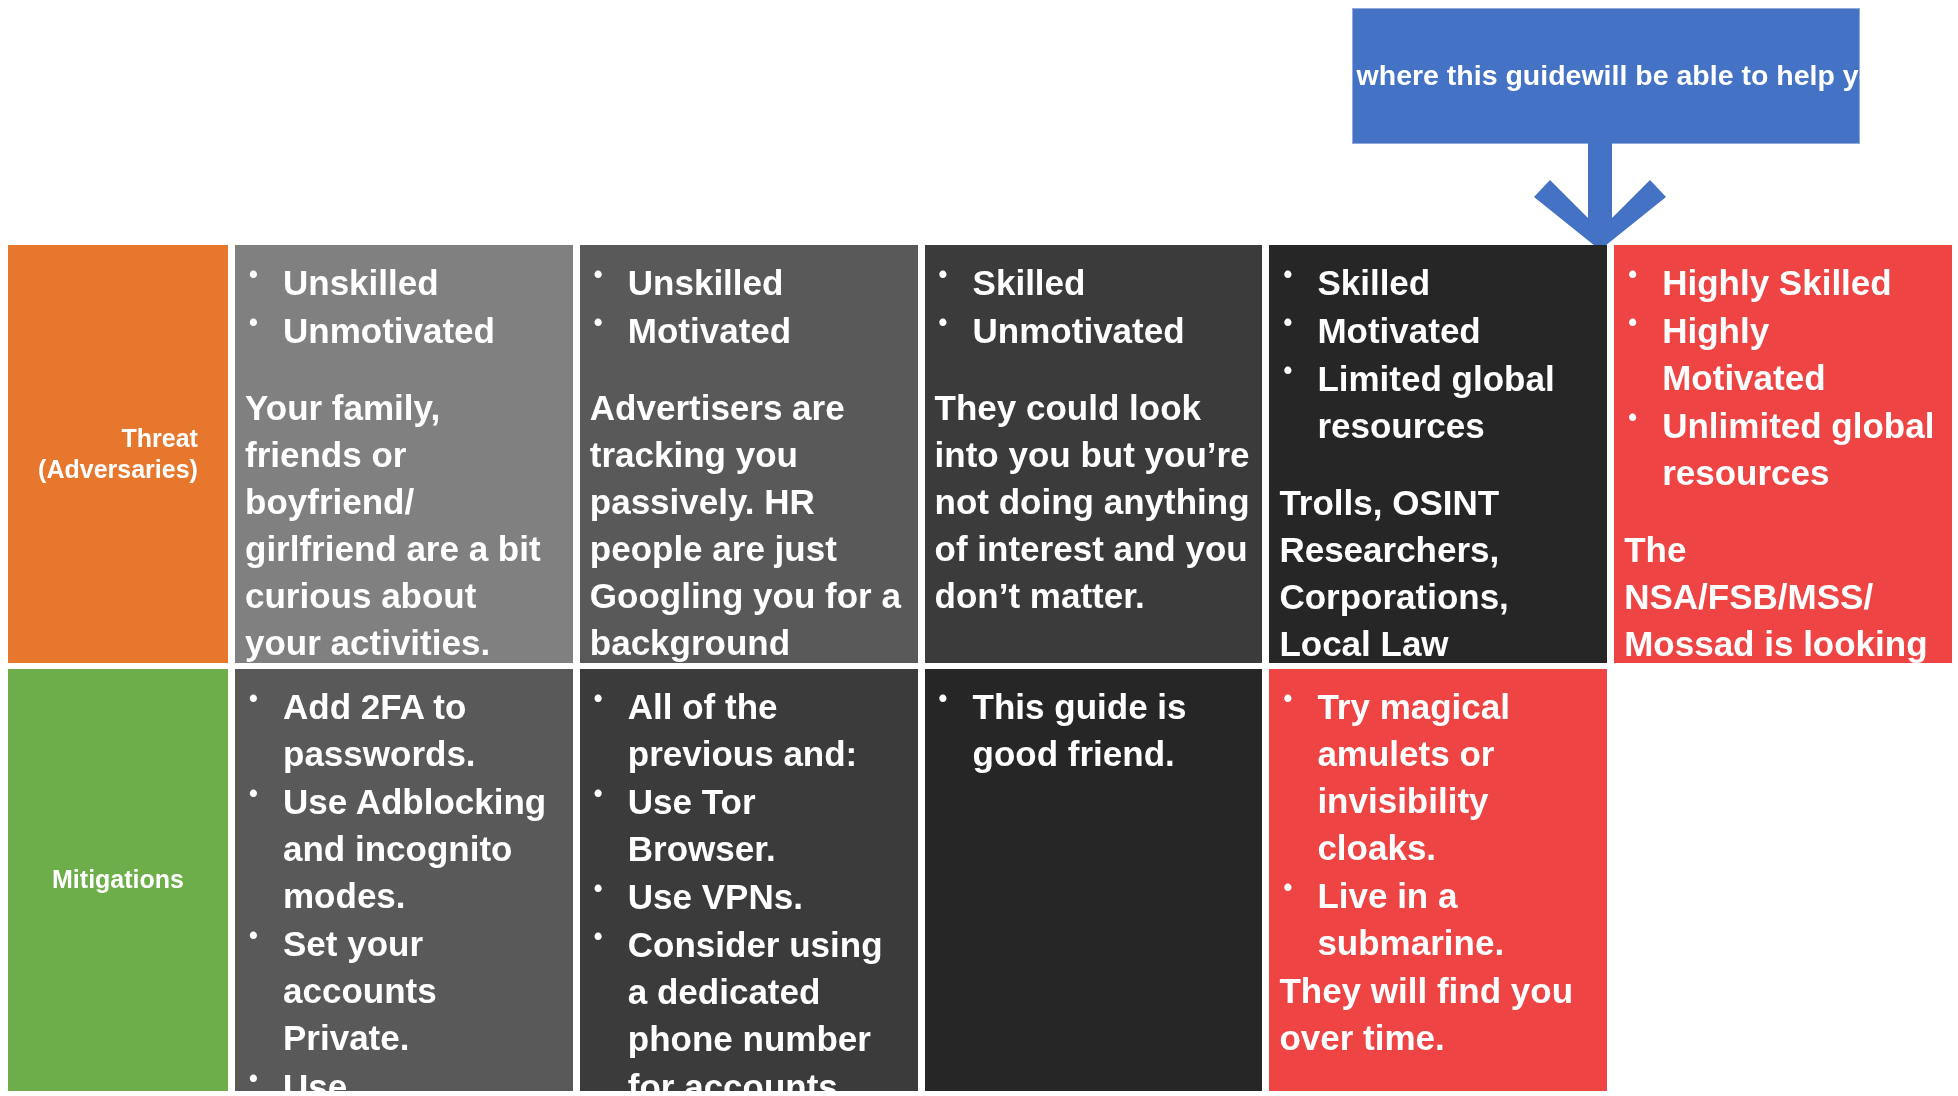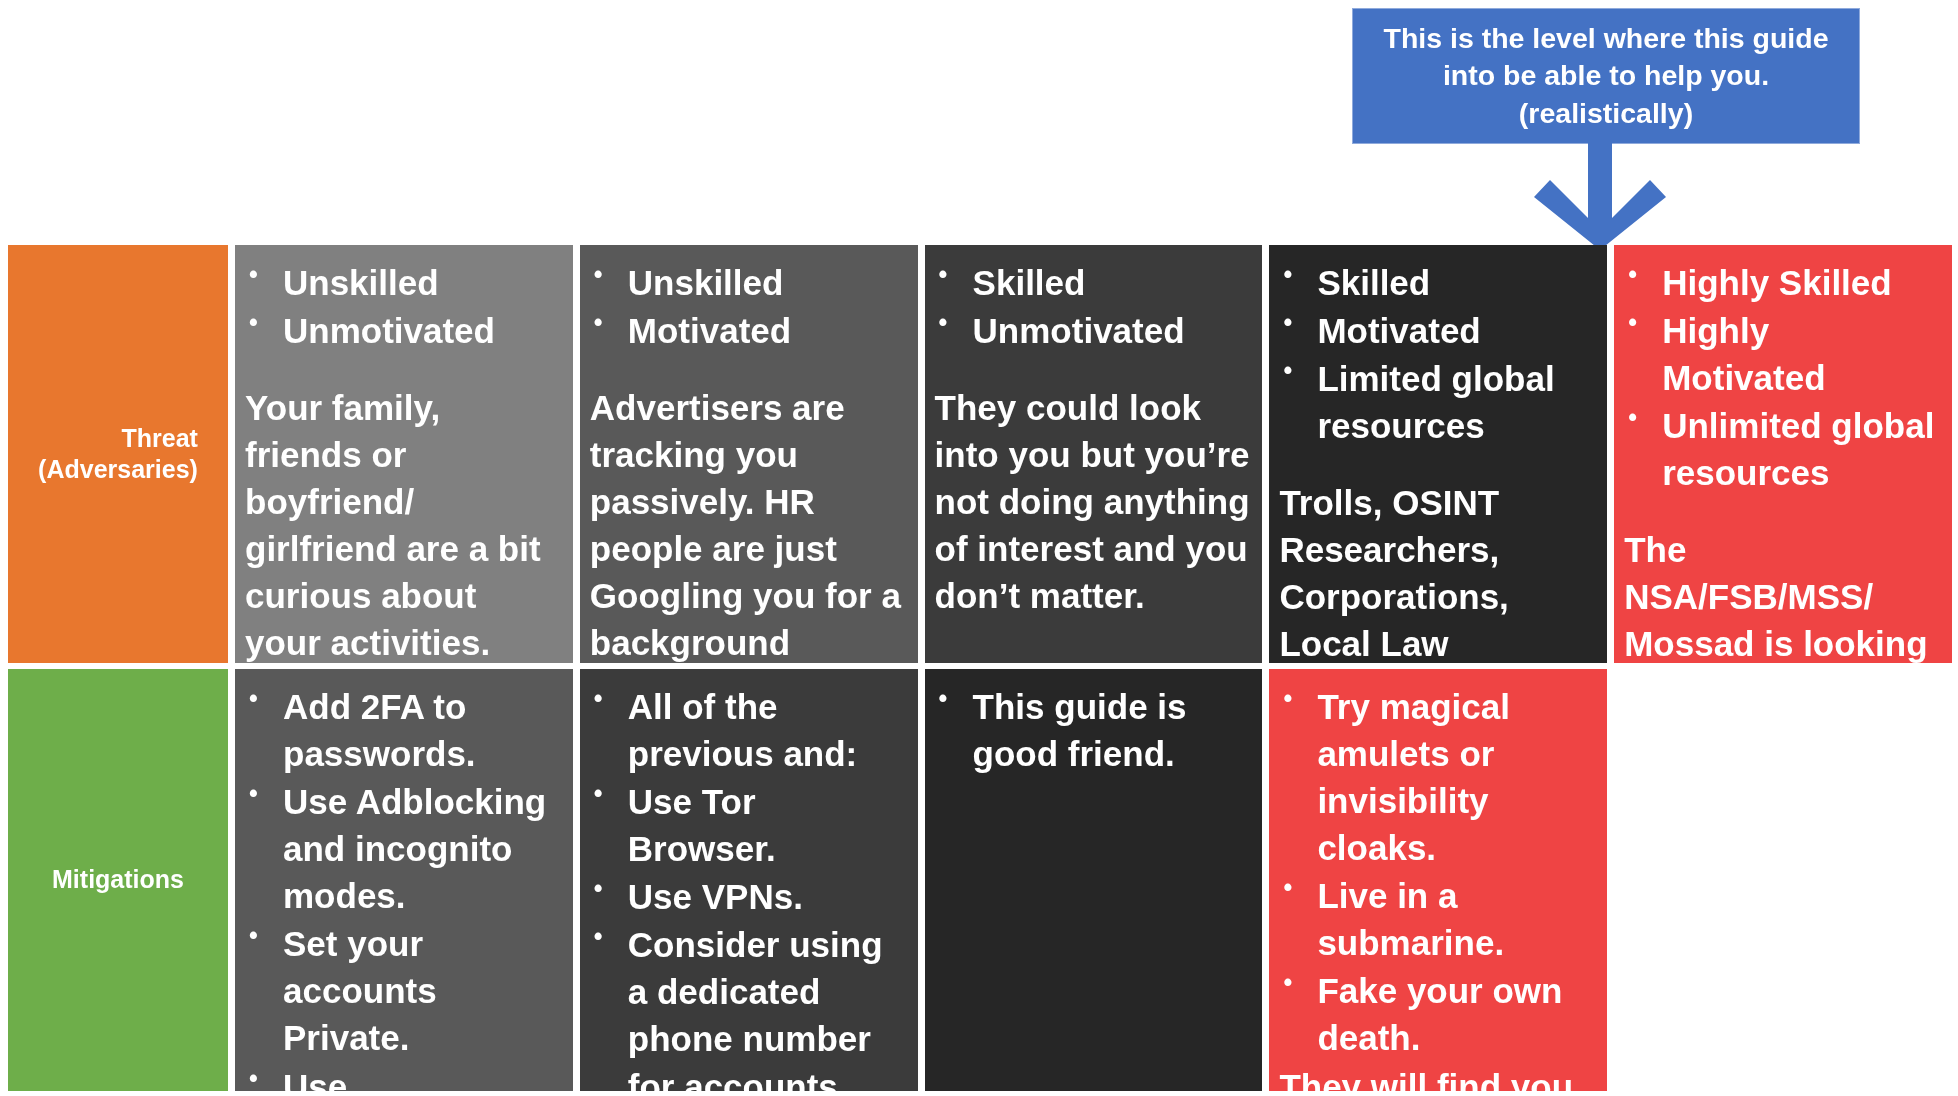--- a/index.html
+++ b/index.html
@@ -28,21 +28,21 @@
     height: 100%;
     box-sizing: border-box;
     background: #4472C4;
     border: 1px solid #8FAADC;
     color: #FFFFFF;
     font-weight: bold;
     font-size: 28.5px;
     line-height: 1.3;
     text-align: center;
     display: flex;
-    flex-direction: column;
+    flex-direction: row;
     align-items: center;
     justify-content: center;
     padding: 8px 10px;
   }
   #callout-box .cl-line { display: block; white-space: nowrap; }
 
   
   #arrow-wrap {
     position: absolute;
     left: 1534px;
@@ -126,21 +126,21 @@
   .content-cell .para.tight {
     margin-top: 0px;
   }
 </style>
 </head>
 <body>
 
 <div id="callout-wrap">
   <div id="callout-box">
     <span class="cl-line">This is the level where this guide</span>
-    <span class="cl-line">into be able to help you.</span>
+    <span class="cl-line">will be able to help you.</span>
     <span class="cl-line">(realistically)</span>
   </div>
 </div>
 
 <div id="arrow-wrap">
   <svg width="132" height="110" viewBox="0 0 132 110" xmlns="http://www.w3.org/2000/svg">
     <path d="M54 0 L78 0 L78 78 L116 40 L132 57 L66 110 L0 57 L16 40 L54 78 Z" fill="#4472C4"></path>
   </svg>
 </div>
 
@@ -223,18 +223,17 @@
   <div class="cell content-cell bg-c4">
     <ul>
       <li>This guide is good friend.</li>
     </ul>
   </div>
 
   <div class="cell content-cell bg-c5">
     <ul>
       <li>Try magical amulets or invisibility cloaks.</li>
       <li>Live in a submarine.</li>
-      <li>Fake your own death.</li>
     </ul>
     <div class="para tight">They will find you over time.</div>
   </div>
 
 </div>
 
 </body></html>

